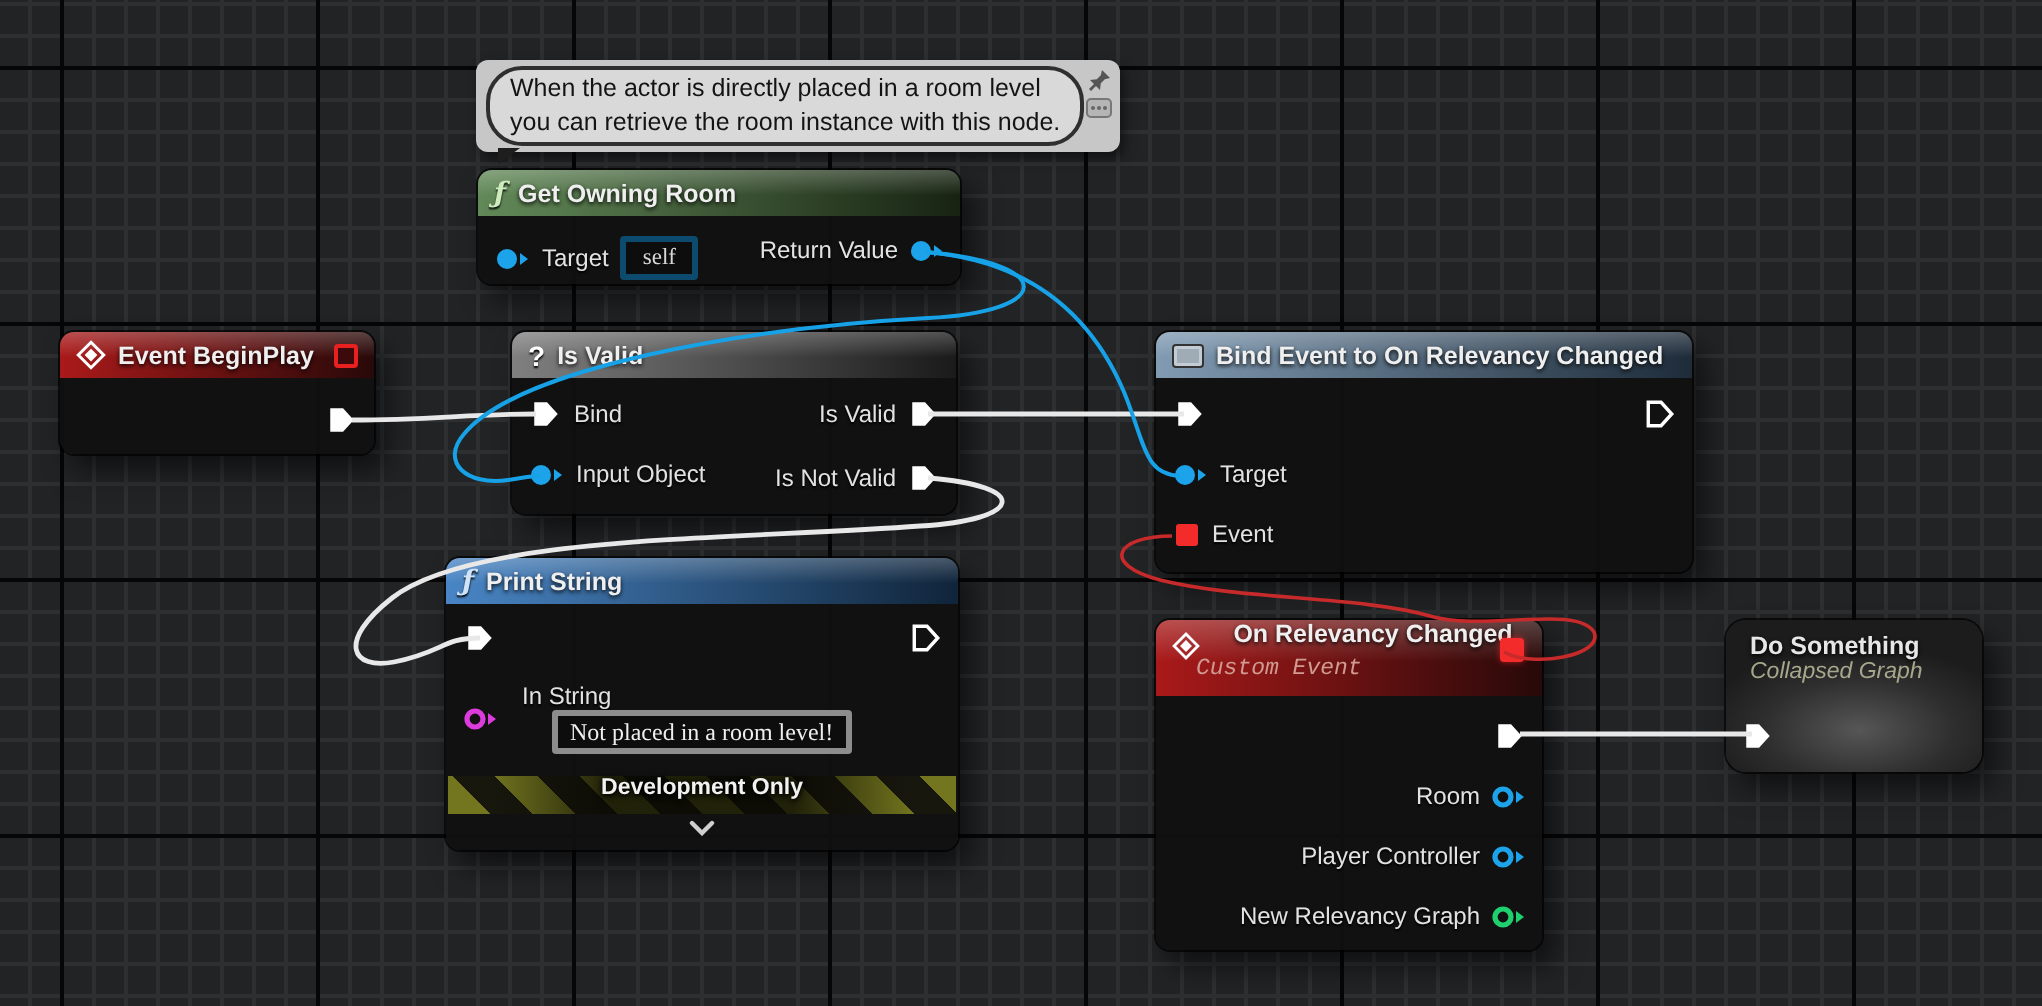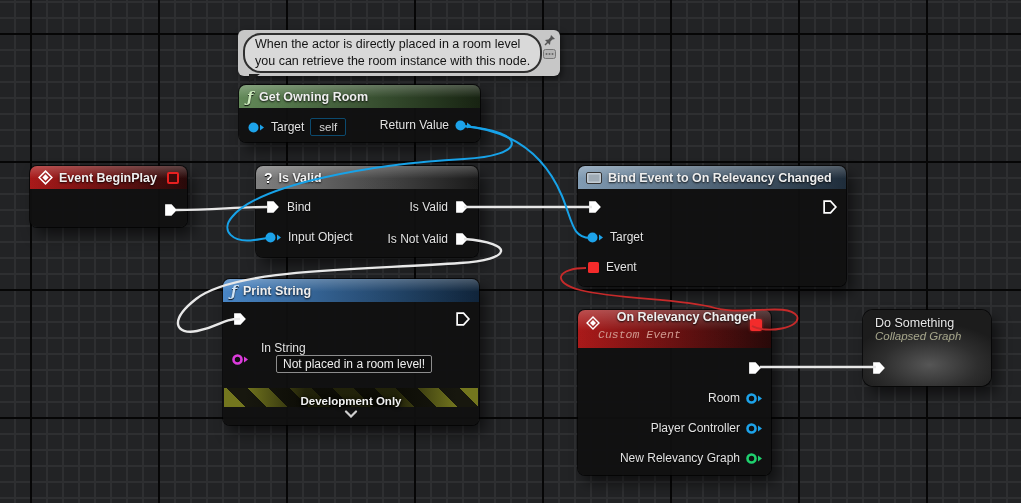--- a/index.html
+++ b/index.html
@@ -42,43 +42,43 @@
   .sub-event { color:#d09a90;font-family:Liberation Mono, monospace; }
   .f-icon { font-family:"DejaVu Serif", serif; font-style:italic; font-weight:bold; font-size:14px; text-shadow:0 1px 1px #000; }
   .q-icon { color:#fff; font-weight:bold; font-size:14px; text-shadow:0 1px 1px #000; }
 
   .row { position:absolute; display:flex; align-items:center; gap:6px; }
   .row.r { right:8px; }
   .row.l { left:9px; }
   .plabel { color:#e2e2e2; font-size:12px; text-shadow:0 1px 1px #000; white-space:nowrap; }
 
   .valuebox {
-    background:#0d0d0d; border:1px solid #0c4a6e; border-radius:2px;
-    color:#d8d8d8; font-size:11.5px; padding:1px 8px; line-height:14px;
+    background:#0d0d0d; border:3px solid #0c4a6e; border-radius:2px;
+    color:#d8d8d8; font-size:11.5px; padding:1px 8px; line-height:14px;font-family:Liberation Serif, serif;
   }
 
   .delegate-out { width:12px; height:12px; border-radius:2px; }
   .delegate-hollow { border:2.5px solid #e82020; background:#3c0a0a; }
   .delegate-filled { background:#f32b2b; box-shadow:0 0 3px rgba(255,40,40,.6); }
 
   
   .banner {
     position:absolute; left:1px; right:1px; height:19px; display:flex;
-    align-items:flex-end; justify-content:center;
+    align-items:flex-start; justify-content:center;
     background-image:
       linear-gradient(to right, rgba(20,20,8,0) 8%, rgba(10,10,4,0.78) 32%, rgba(10,10,4,0.78) 68%, rgba(20,20,8,0) 92%),
       repeating-linear-gradient(45deg, #73761e 0 15px, #17170e 15px 30px);
   }
   .banner span { color:#f2f2f2; font-size:11.5px; font-weight:bold; text-shadow:0 0 4px #000, 0 1px 2px #000; }
 
   .collapsed {
     background:radial-gradient(ellipse 80px 42px at 52% 72%, #565656 0%, #2e2e2e 60%, #1c1c1c 100%);
     border-radius:10px;
   }
-  .collapsed .t1 { color:#e6e6e6; font-size:12.5px; font-weight:normal; text-shadow:0 1px 2px #000; }
+  .collapsed .t1 { color:#e6e6e6; font-size:12.5px; font-weight:bold; text-shadow:0 1px 2px #000; }
   .collapsed .t2 { color:#a7a78c; font-size:11.5px; font-style:italic; }
 
   
   .bubble {
     position:absolute; left:238px; top:30px; width:322px; height:46px;
     background:#c7c7c7; border-radius:6px; box-shadow:2px 3px 6px rgba(0,0,0,.5);
     display:flex; align-items:center;
   }
   .bubble-inner {
     margin-left:5px; background:#d9d9d9; border:2px solid #2f2f2f; border-radius:18px;

